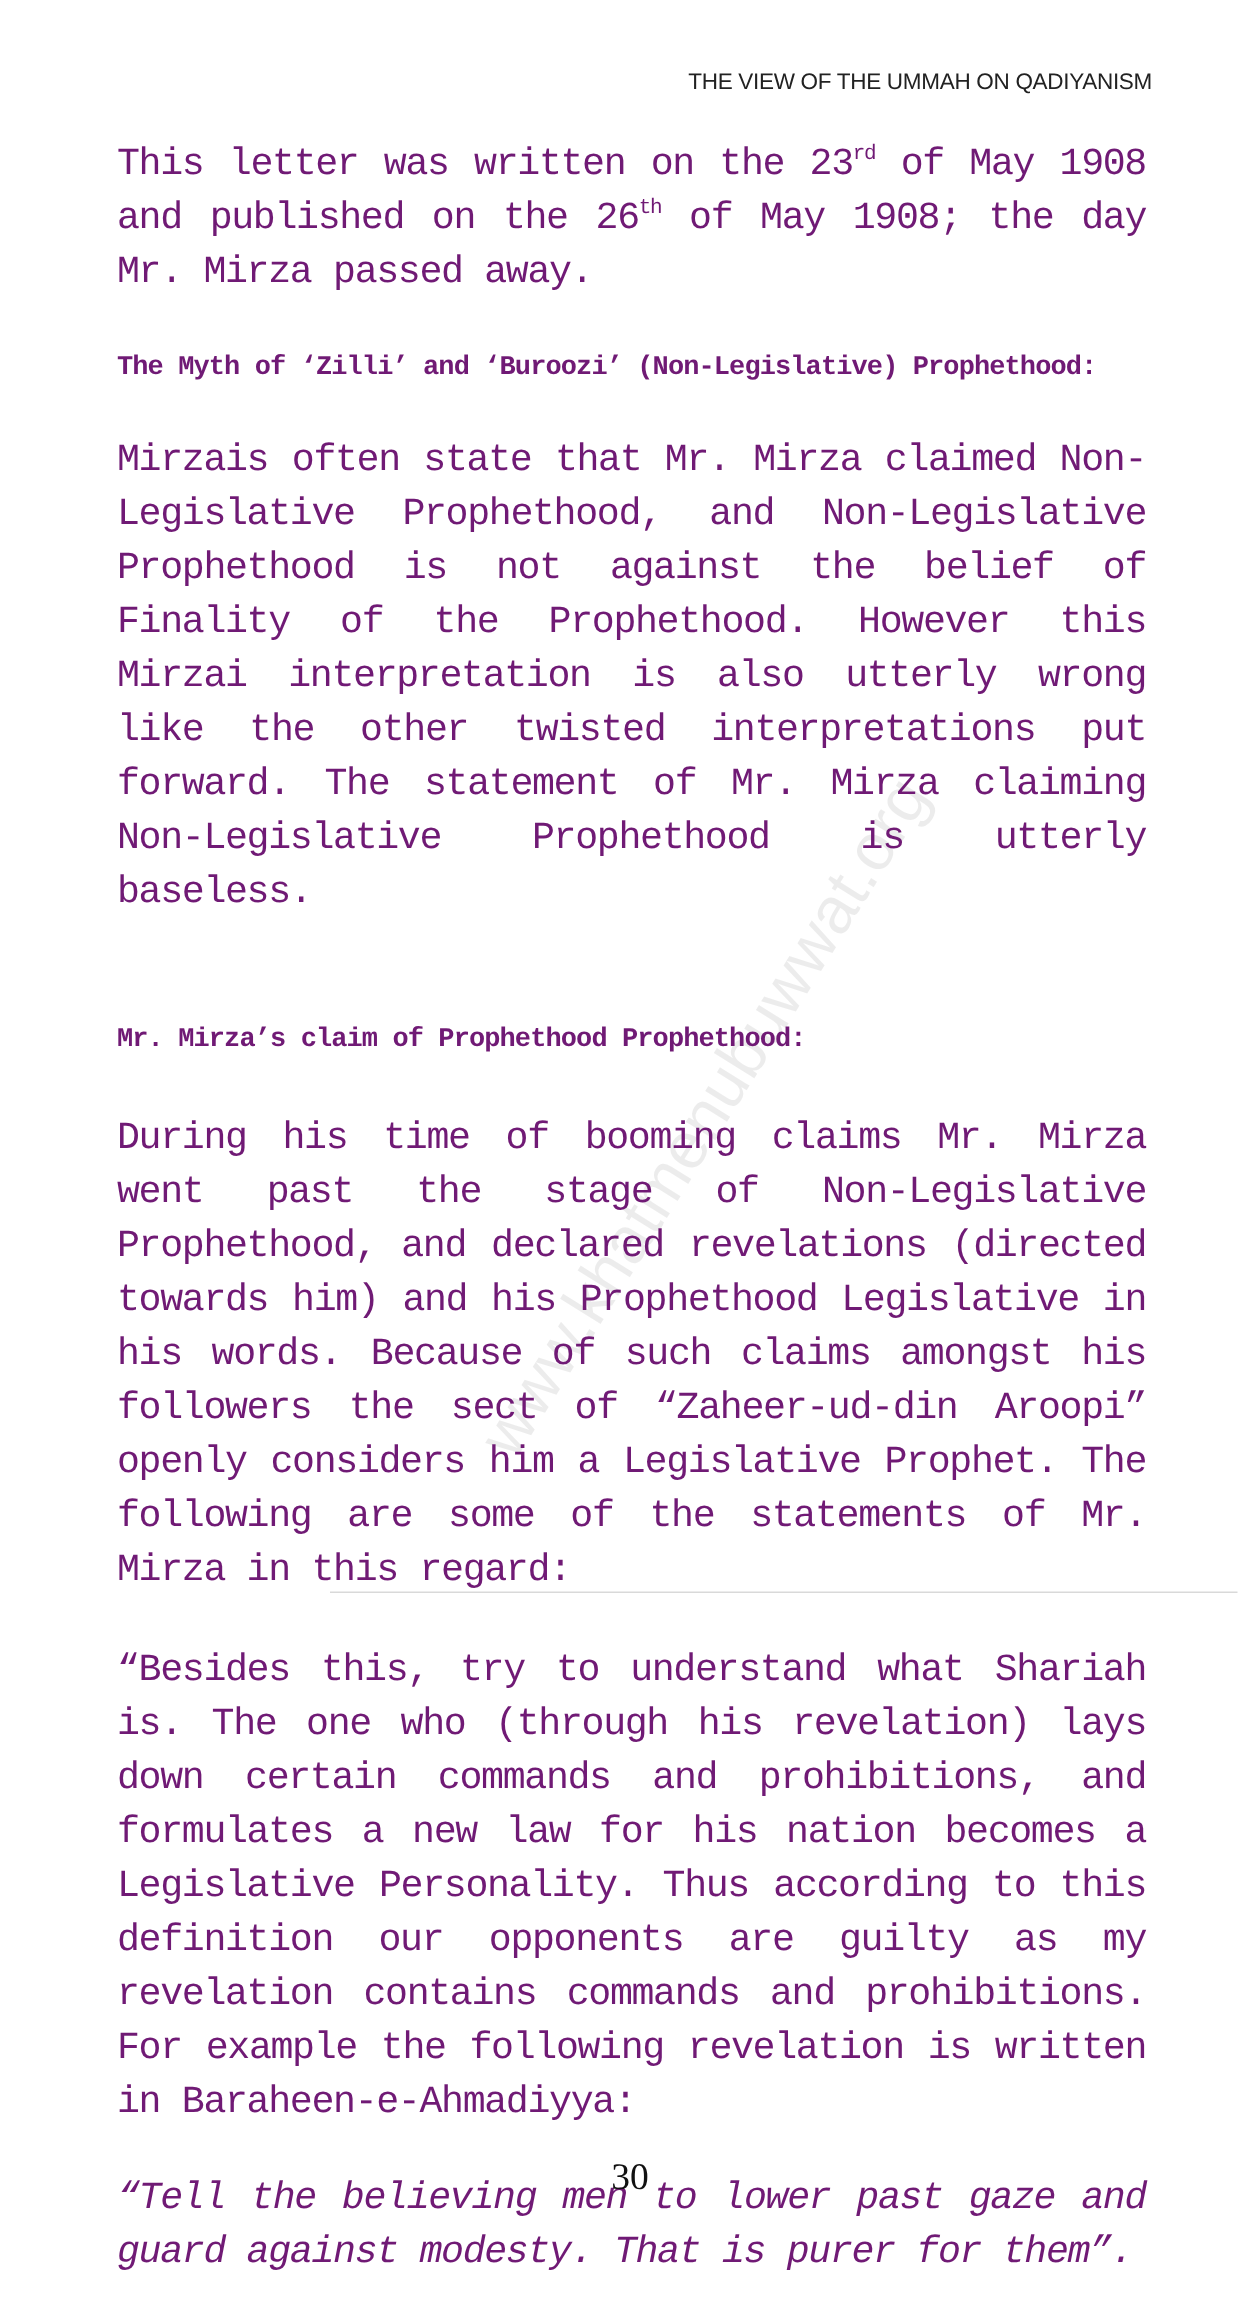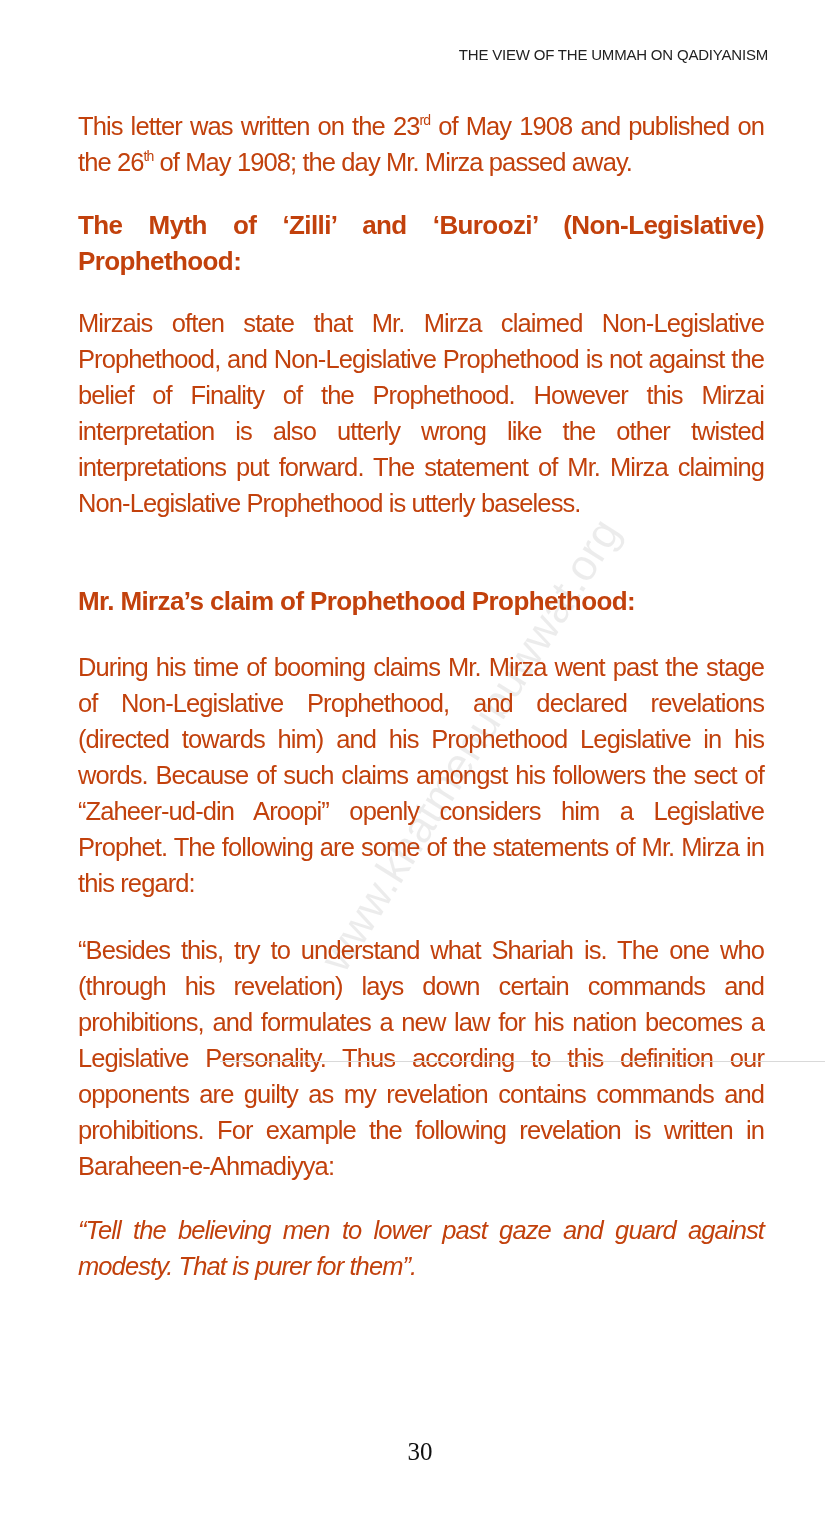--- a/index.html
+++ b/index.html
@@ -5,30 +5,30 @@
     html, body { margin: 0; padding: 0; background: #ffffff; }
     body { width: 840px; height: 1540px; position: relative; overflow: hidden; }
     .page { position: absolute; left: 0; top: 0; width: 840px; height: 1503px; background: #fff; }
     .running-header {
       position: absolute; top: 46px; right: 72px;
       font-family: "Liberation Sans", sans-serif; font-size: 15px; color: #222;
       letter-spacing: -0.2px;
     }
     .content {
       position: absolute; left: 78px; top: 92px; width: 686px;
-      font-family: Liberation Sans, sans-serif; color: #c2410c; margin-top: 16px;
+      font-family: Liberation Mono, monospace; color: #701a75;
     }
     p, h2 { margin: 0; }
     .para {
       font-size: 25.5px; line-height: 36px; text-align: justify;
       letter-spacing: -0.9px;
     }
     .para span.sup { font-size: 14px; vertical-align: 10px; line-height: 0; }
     .heading {
-      font-size: 26px; line-height: 36px; font-weight: bold; text-align: justify;
+      font-size: 18px; line-height: 36px; font-weight: bold; text-align: justify;
       letter-spacing: -0.6px; text-align-last: auto;
     }
     .italic { font-style: italic; }
     .gap1 { height: 27px; }
     .gap2 { height: 26px; }
     .gap3 { height: 62px; }
     .gap4 { height: 30px; }
     .gap5 { height: 31px; }
     .gap6 { height: 28px; }
     .page-number {

